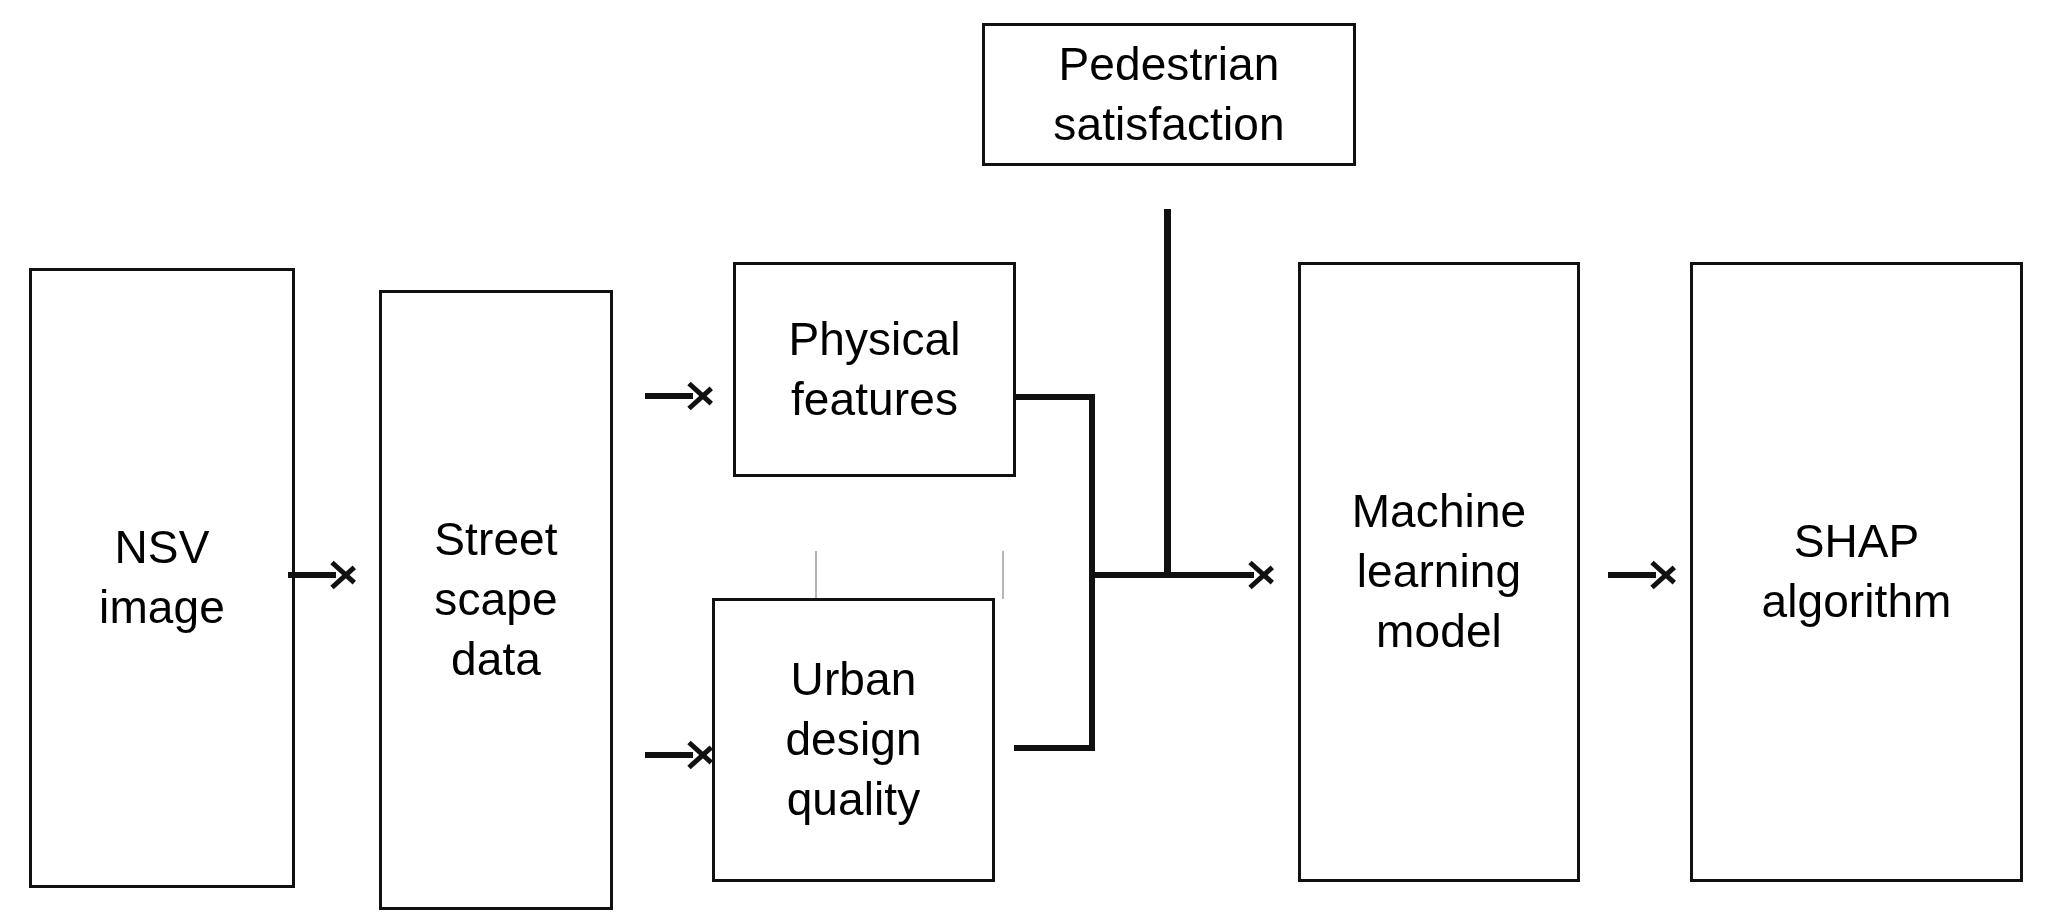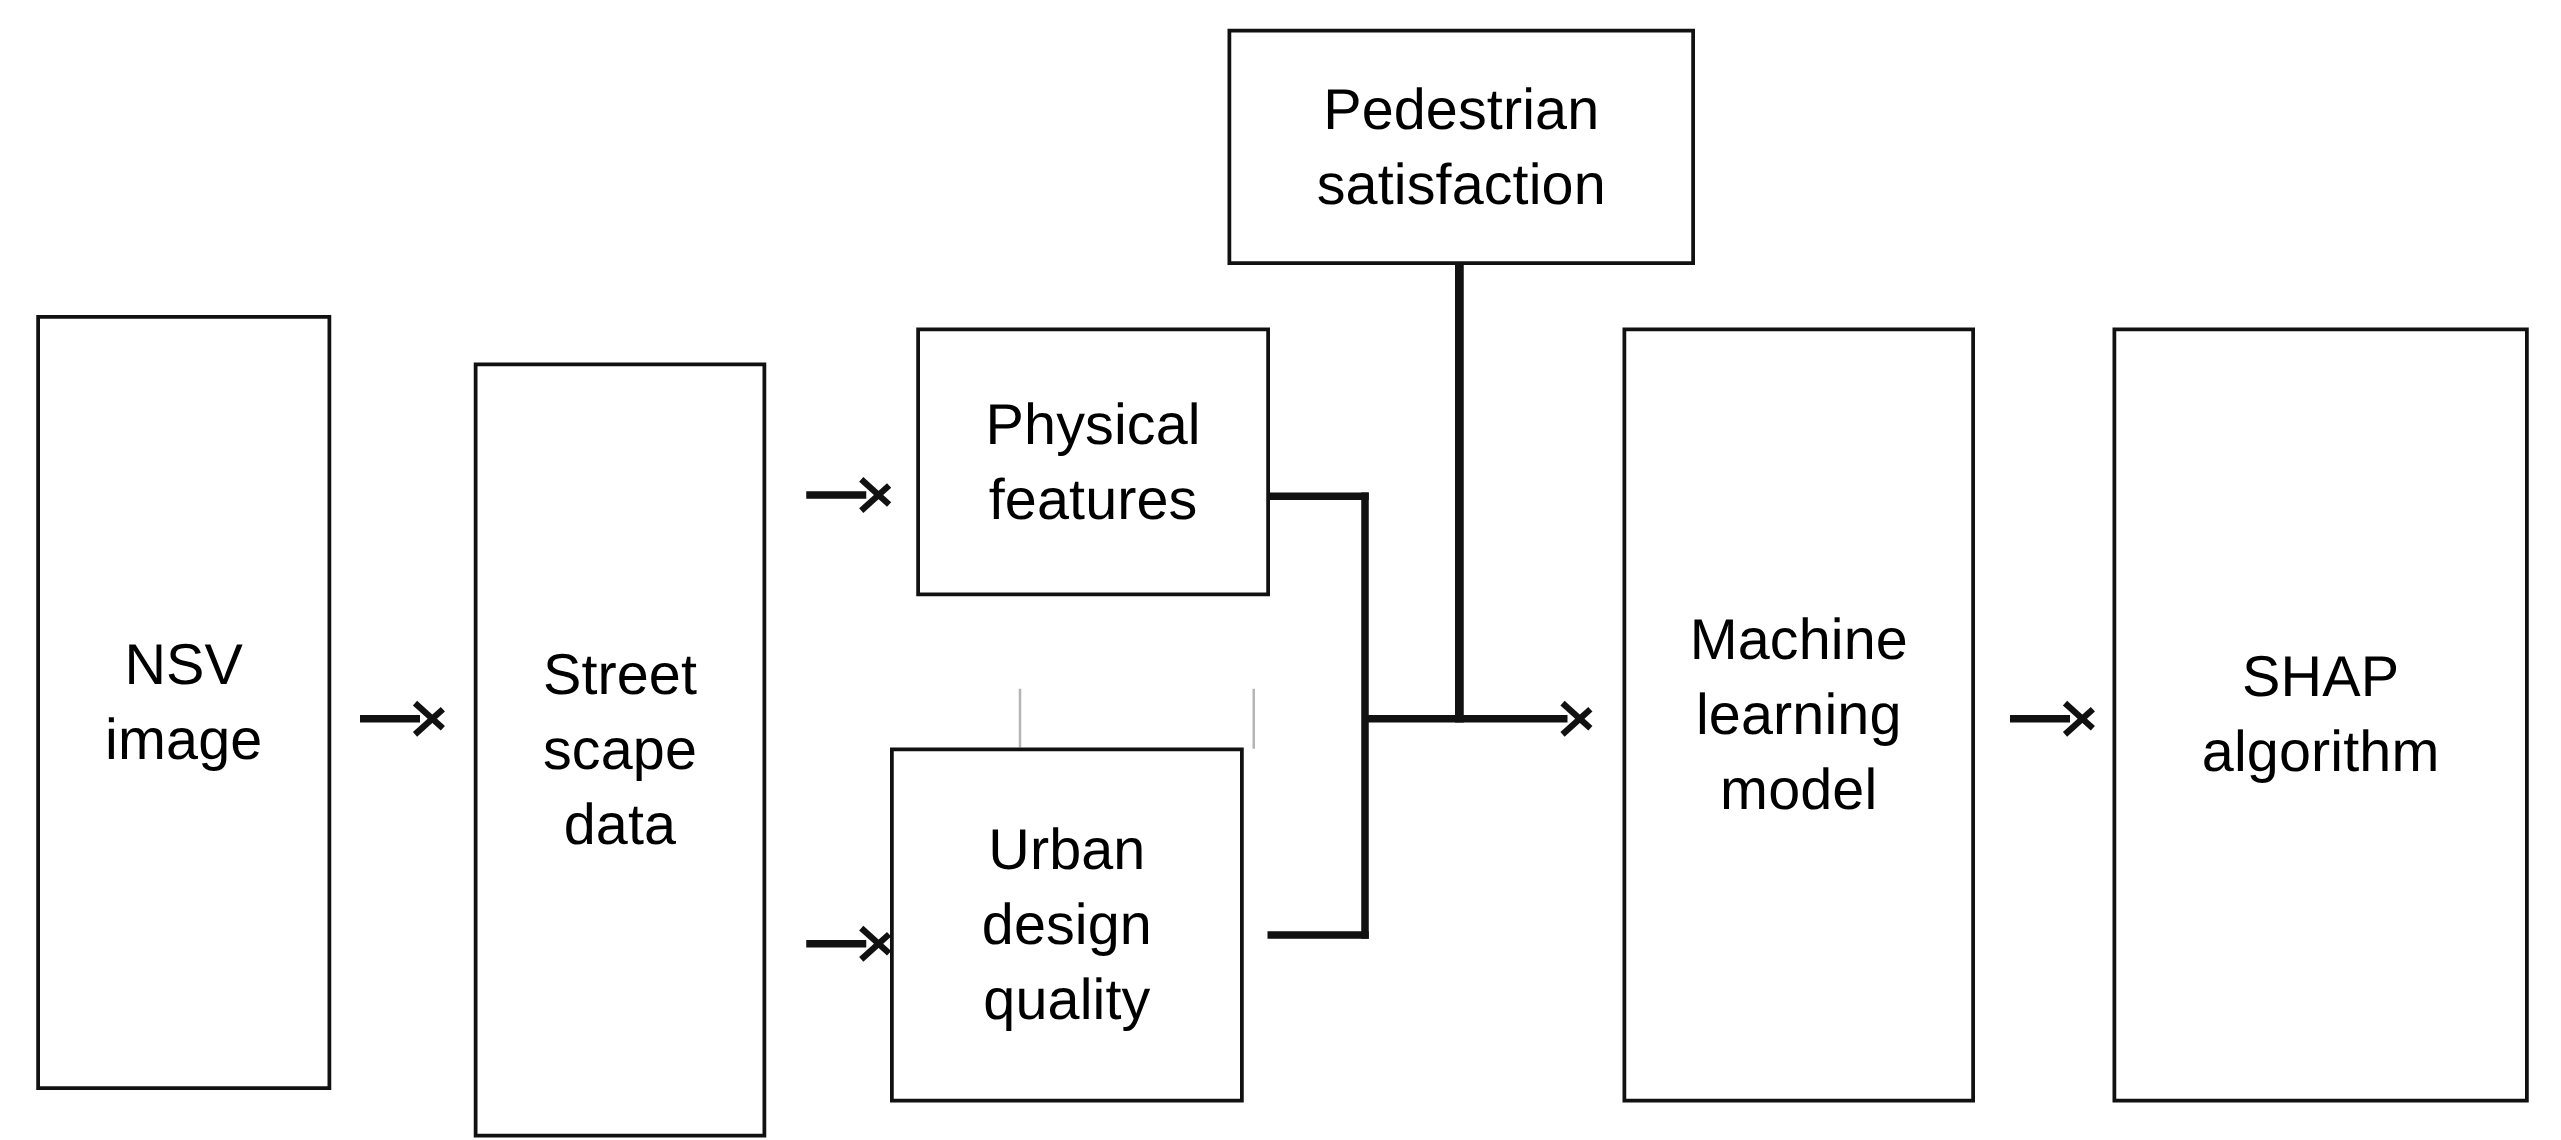--- a/index.html
+++ b/index.html
@@ -33,25 +33,25 @@
   .node .label {
     display: block;
     white-space: pre-line;
     font-size: 46px;
     line-height: 1.30;
     letter-spacing: 0.1px;
     font-weight: 400;
   }
 
   
-  #node-nsv-image          { left: 29px;   top: 252px; width: 236px; height: 620px; }
+  #node-nsv-image          { left: 29px;   top: 268px; width: 266px; height: 620px; }
   #node-streetscape-data   { left: 379px;  top: 262px; width: 234px; height: 620px; margin-top: 28px; }
   #node-physical-features  { left: 733px;  top: 262px; width: 283px; height: 215px; }
   #node-urban-design       { left: 712px;  top: 598px; width: 283px; height: 284px; }
-  #node-pedestrian-satis   { left: 982px;  top: 23px;  width: 374px; height: 189px; }
+  #node-pedestrian-satis   { left: 982px;  top: 23px;  width: 374px; height: 143px; }
   #node-ml-model           { left: 1298px; top: 262px; width: 282px; height: 620px; }
   #node-shap-algorithm     { left: 1690px; top: 262px; width: 333px; height: 620px; }
 
   
   #node-nsv-image, #node-streetscape-data, #node-ml-model, #node-shap-algorithm {
     align-items: center;
   }
 
   
   .arrow {

